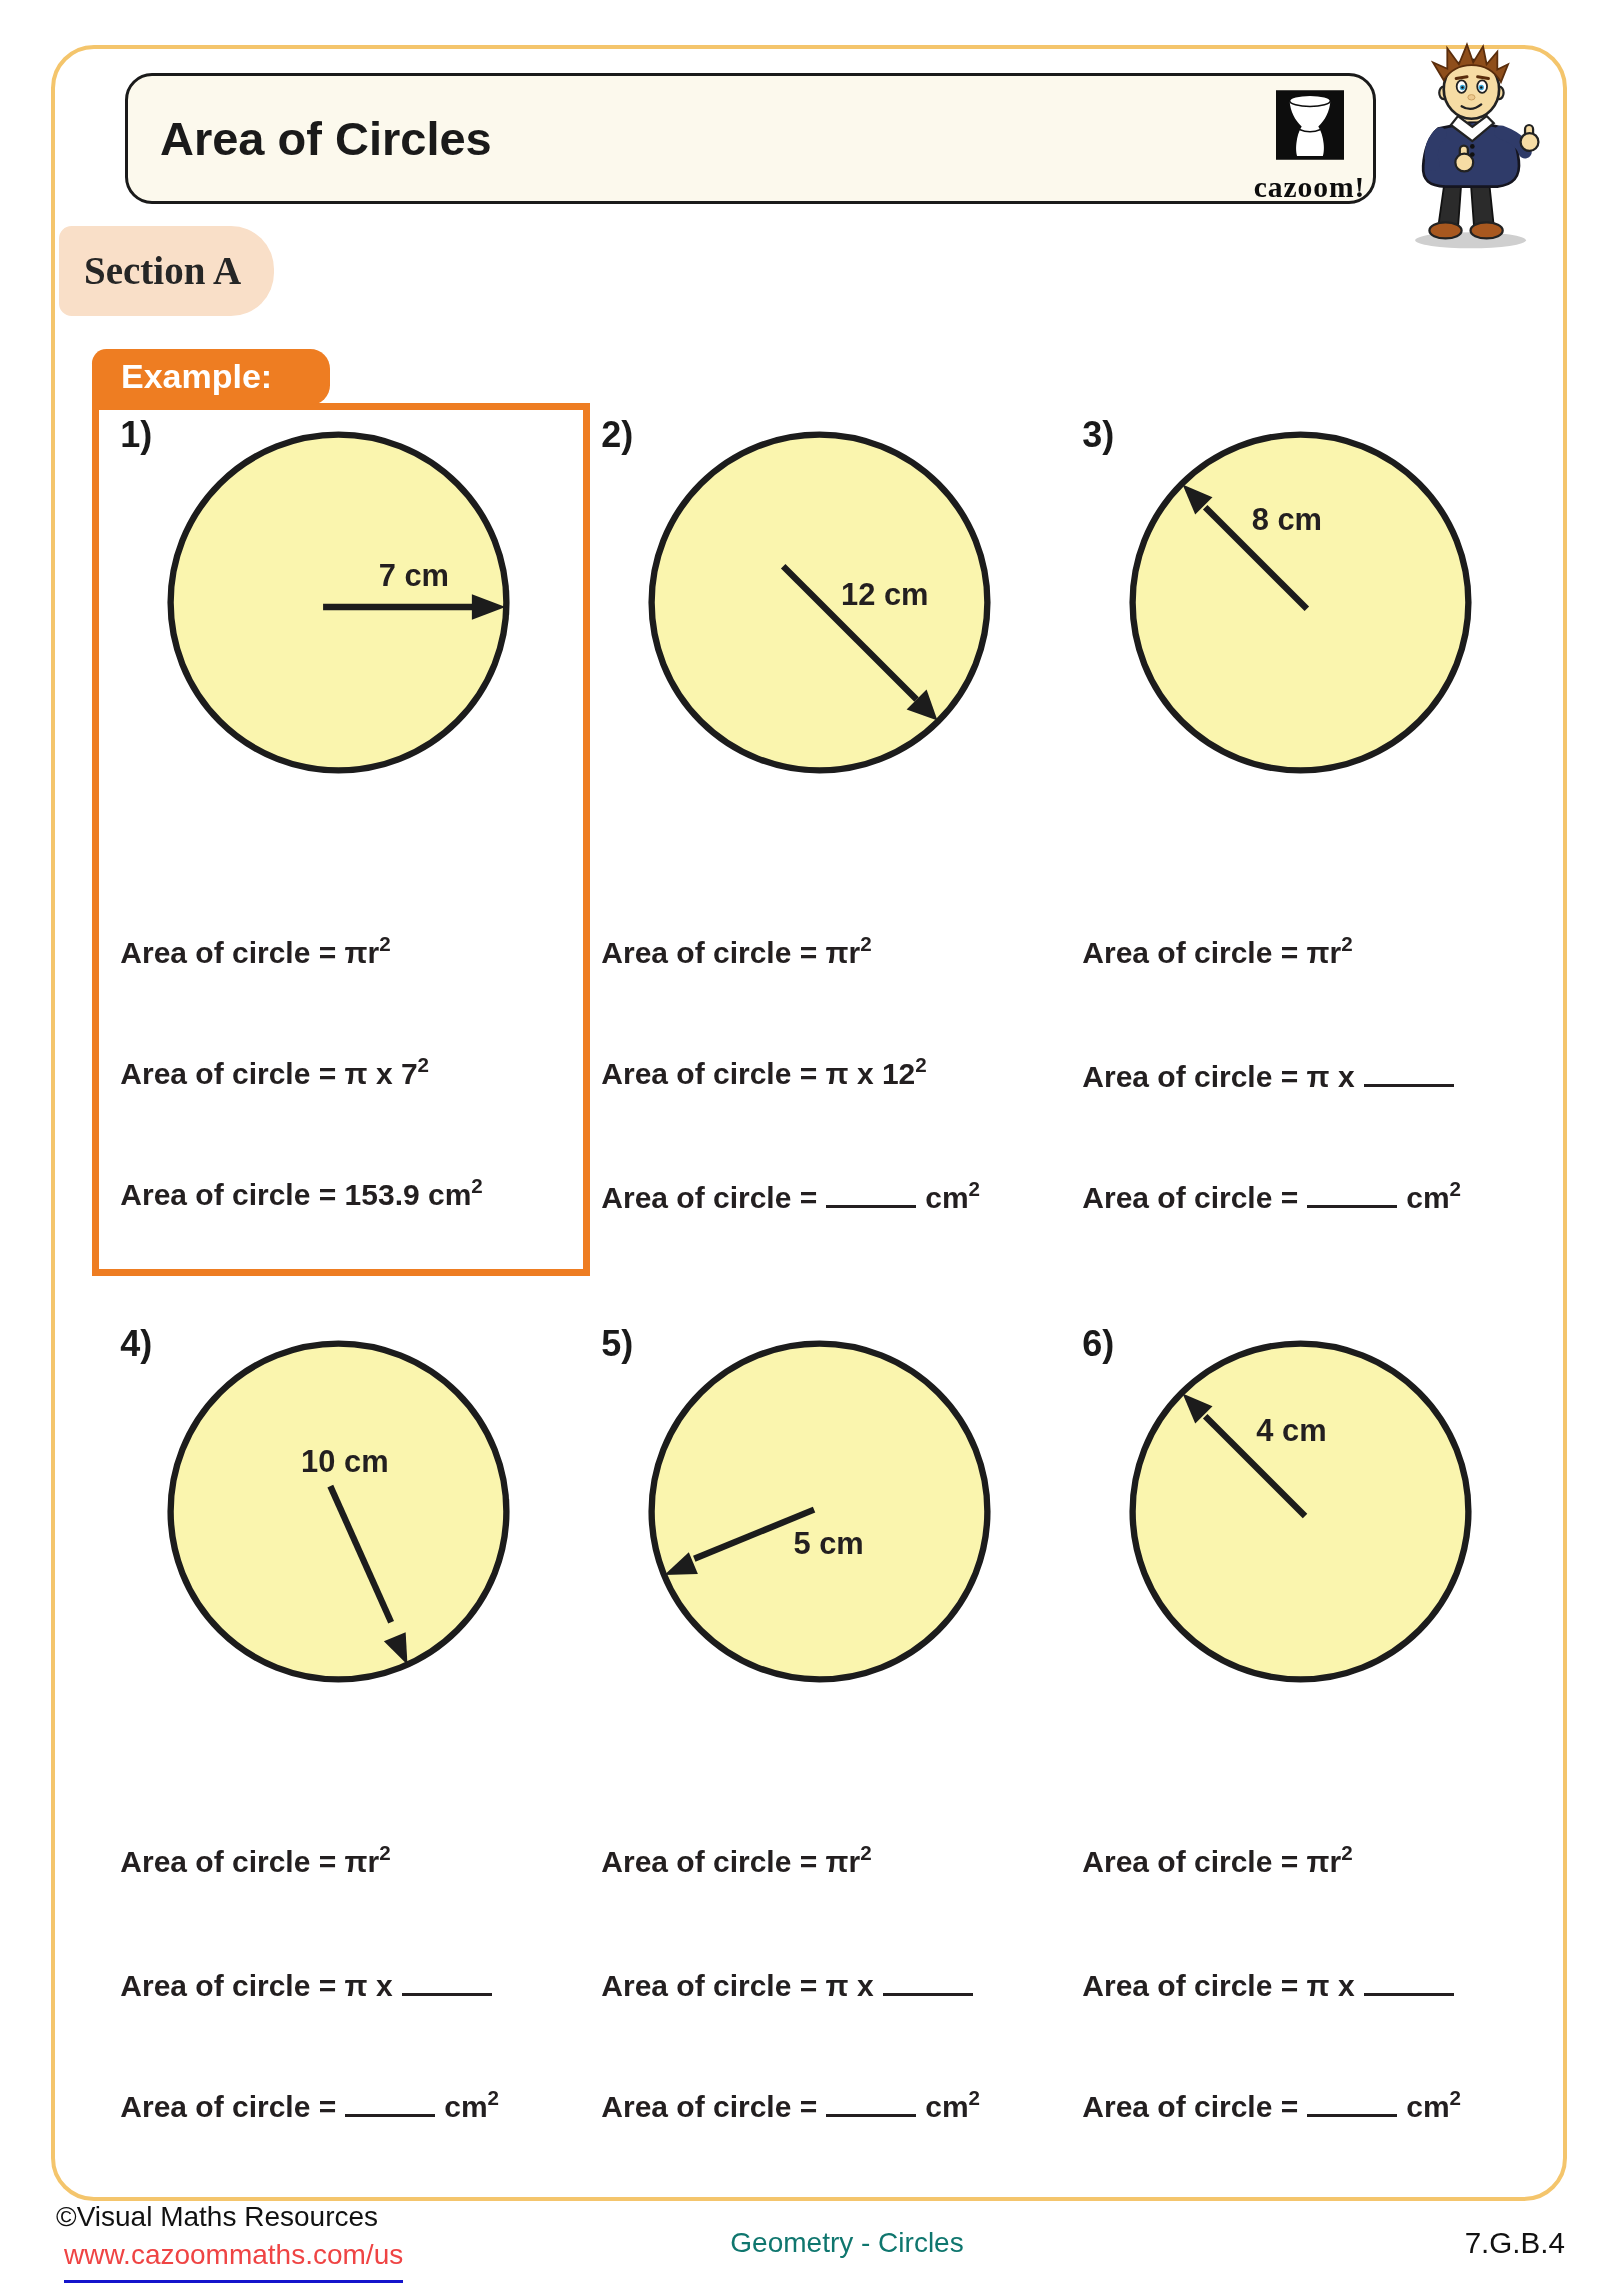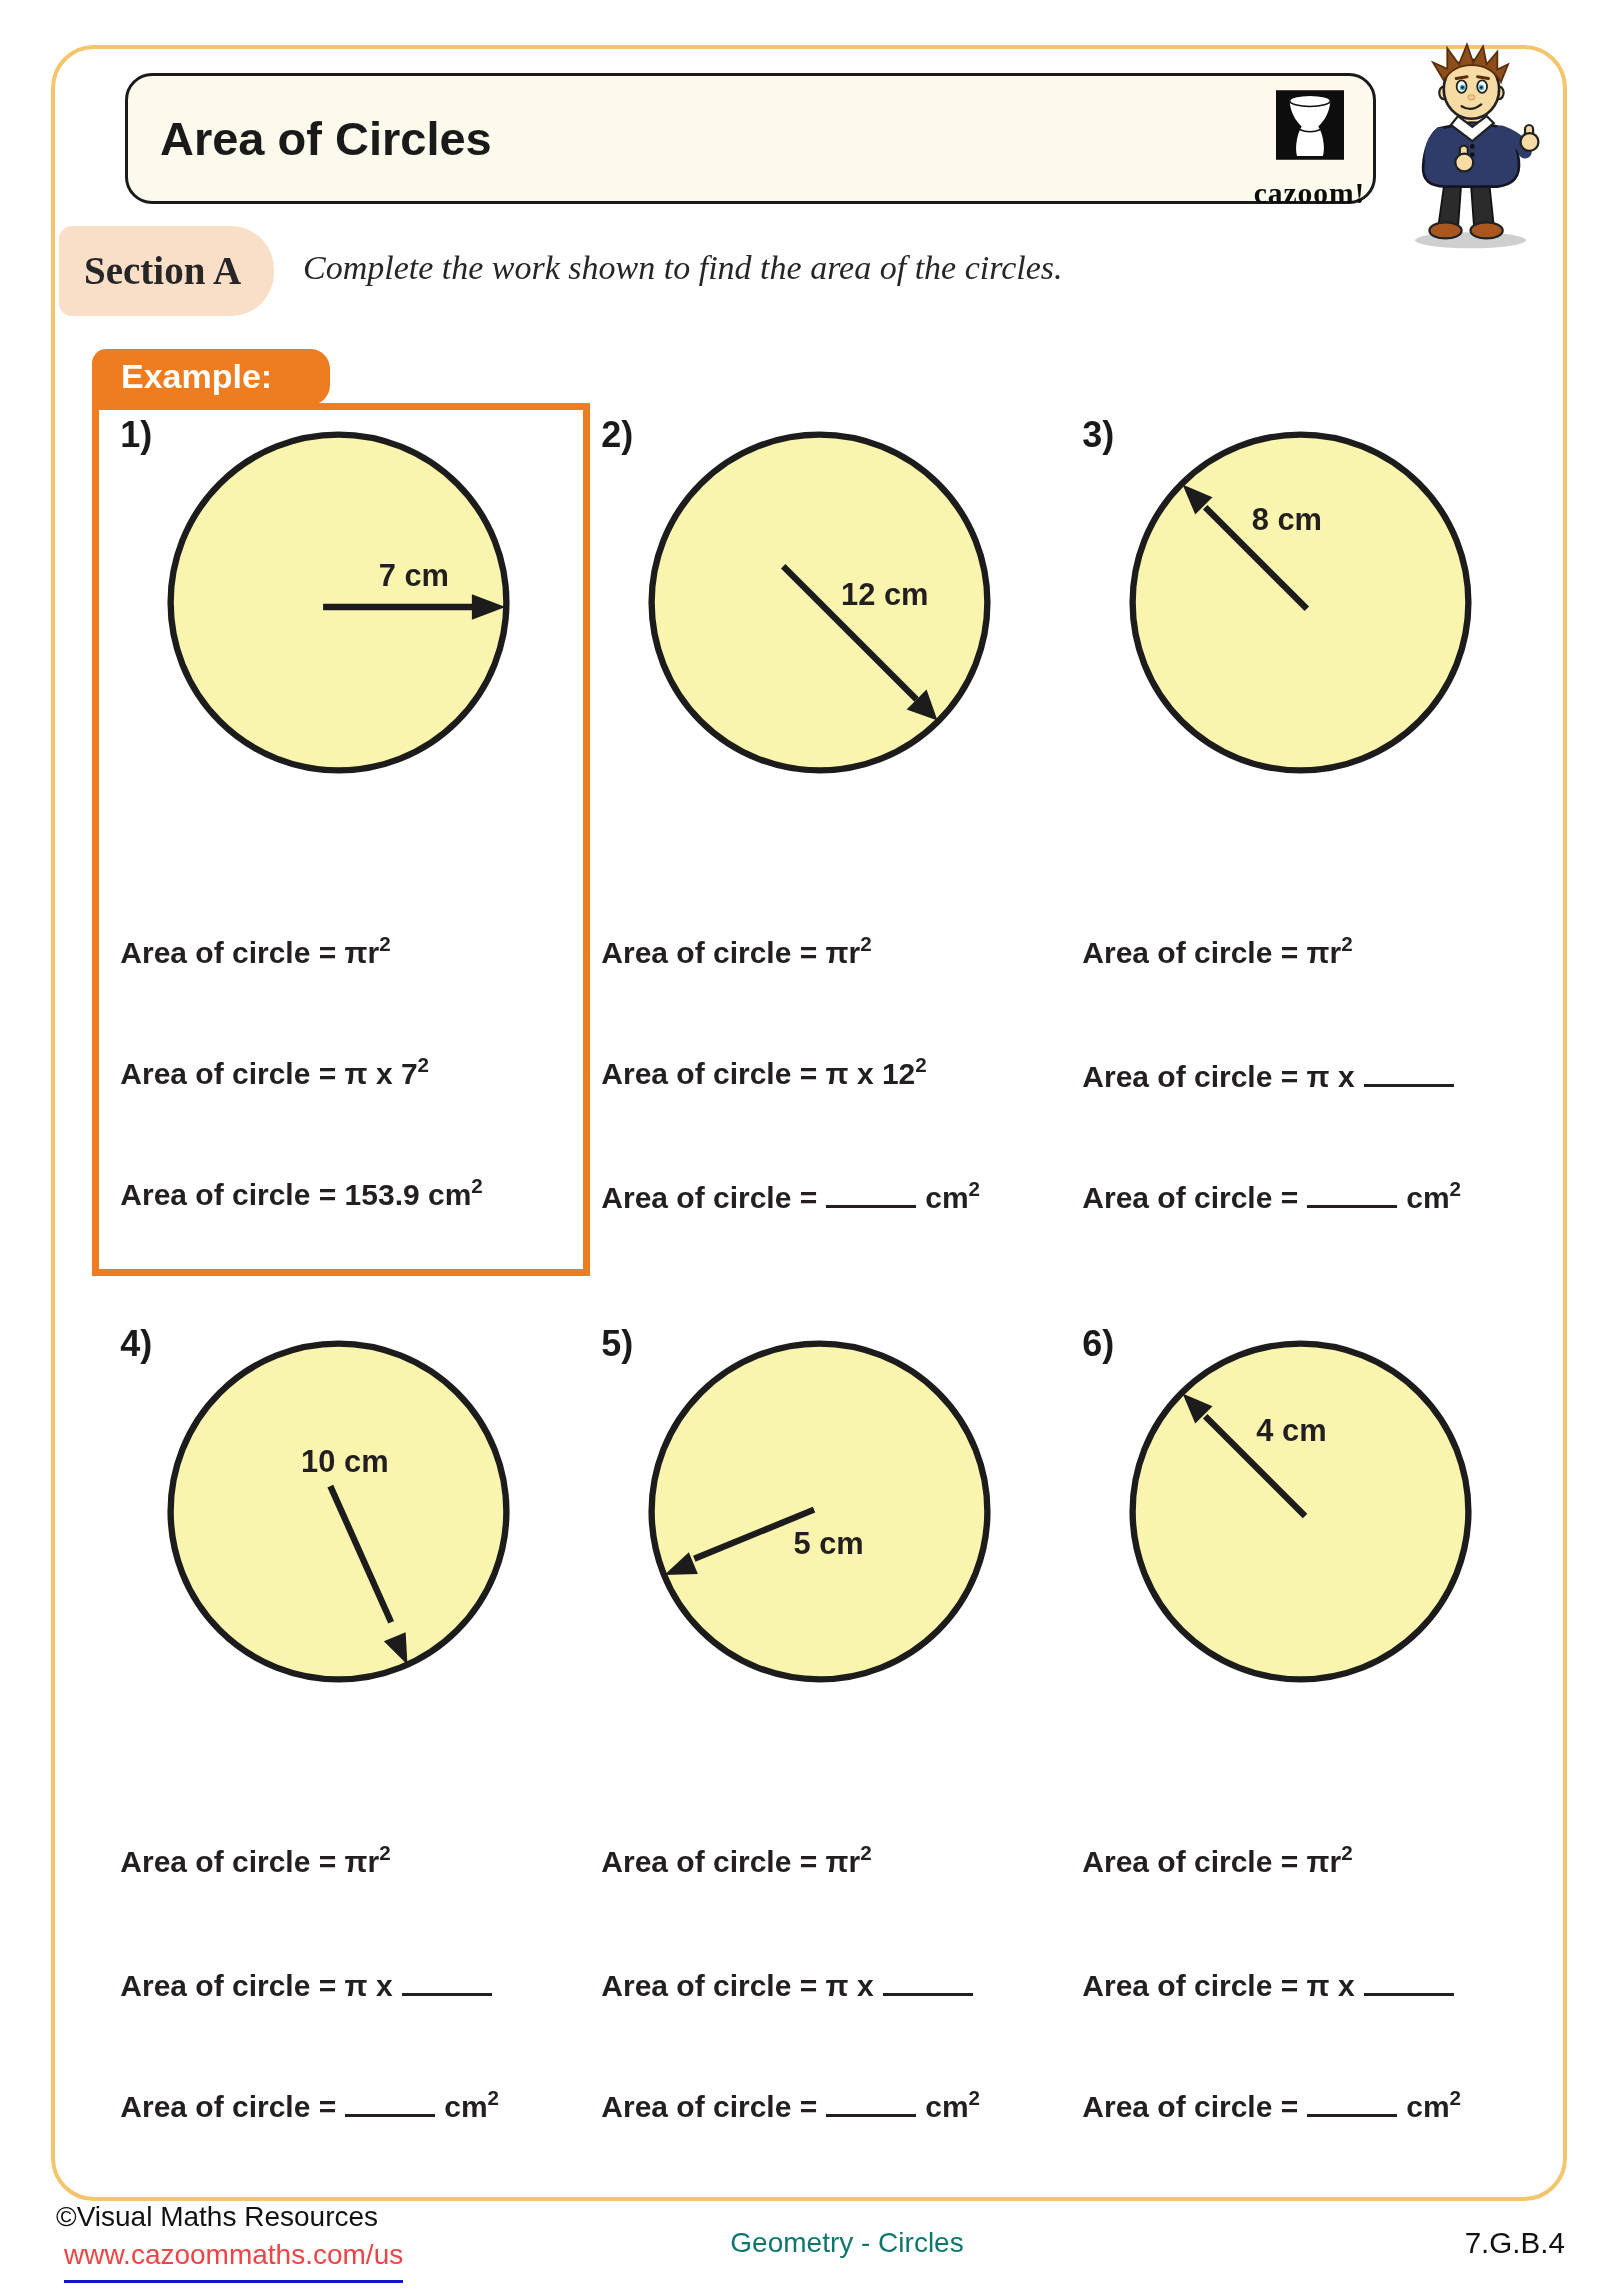--- a/index.html
+++ b/index.html
@@ -17,21 +17,21 @@
     background:#FCF9ED; border:3.6px solid #1a1a1a; border-radius:27px;
   }
   .page-title {
     position:absolute; left:32px; top:0; height:125px; line-height:125px;
     font-size:47px; font-weight:bold; color:#1a1a1a;
   }
   .logo-block { position:absolute; left:1247px; top:90px; width:125px; text-align:center; }
   .logo-block svg { display:block; margin:0 auto; }
   .brand-text {
     font-family:"Liberation Serif", serif; font-weight:bold; font-size:29.6px;
-    color:#0d0d0d; margin-top:17px; letter-spacing:0.9px;
+    color:#0d0d0d; margin-top:11px; letter-spacing:0.9px;
   }
   .mascot { position:absolute; left:1381px; top:41px; }
   
   .section-pill {
     position:absolute; left:59px; top:226px; width:215px; height:90px;
     background:#F9DFC8; border-radius:12.5px 43px 43px 12.5px;
   }
   .section-label {
     position:absolute; left:25px; top:0; height:90px; line-height:90px;
     font-family:"Liberation Serif", serif; font-weight:bold;
@@ -128,21 +128,20 @@
       <circle cx="112" cy="52" r="3" fill="#3FA9D8"></circle>
         <circle cx="112" cy="52" r="1.4" fill="#111"></circle>
       <ellipse cx="101" cy="63" rx="4" ry="3" fill="#EDC98E" stroke="#C79B5B" stroke-width="1"></ellipse>
       <path d="M90,73 Q101,80 112,71" stroke="#222" stroke-width="2.5" fill="none" stroke-linecap="round"></path>
     </svg>
   </div>
 
   <div class="section-pill">
     <div class="section-label">Section A</div>
   </div>
-  <div class="instruction">Complete the work shown to find the area of the circles.</div>
 
   <div class="example-tab">
     <div class="example-label">Example:</div>
   </div>
   <div class="example-box"></div>
 
   <div class="cell" style="left:106px; top:412px;">
     <div class="pnum">1)</div>
     <svg class="circ" viewBox="0 0 400 400">
       <circle cx="200" cy="200" r="185" fill="#FAF5AE" stroke="#1c1c1c" stroke-width="7"></circle>

